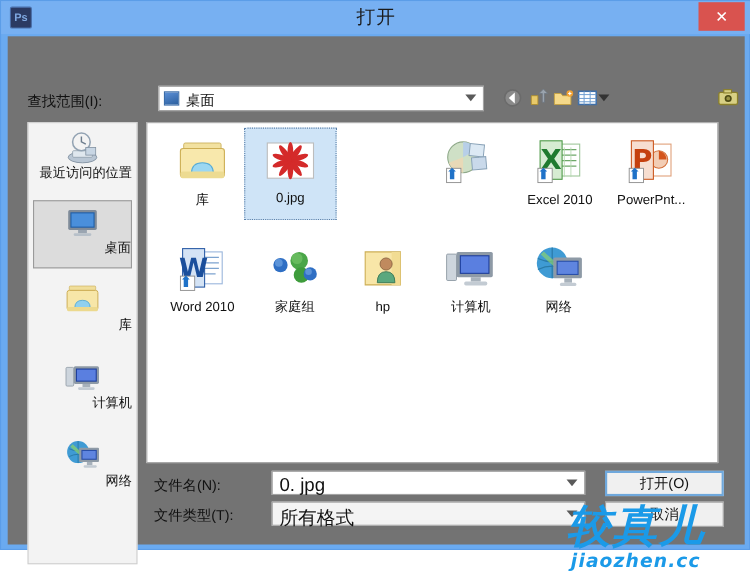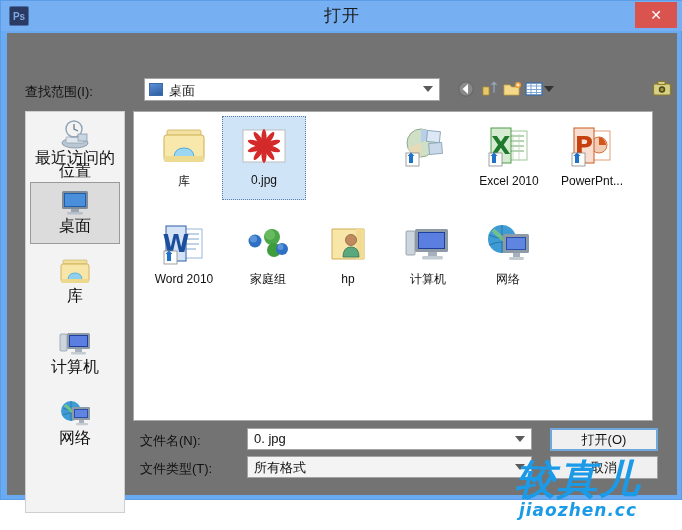--- a/index.html
+++ b/index.html
@@ -157,24 +157,25 @@
   .place.selected {
     background: #dcdcdc;
     border: 1px solid #9a9a9a;
   }
   .place .picon {
     position: relative;
     margin: 3px auto 1px auto;
     width: 34px; height: 32px;
   }
   .place .plabel {
-    font-size: 16px;
+    font-size: 12px;
     color: #111;
     line-height: 13px;
     display: block;
+    text-align: right;
   }
 
   
   .filelist {
     position: absolute;
     left: 126px; top: 78px;
     width: 520px; height: 310px;
     background: #ffffff;
     border: 1px solid #a8a8a8;
     box-sizing: border-box;
@@ -219,21 +220,21 @@
     width: 285px; height: 22px;
     background: #ffffff;
     border: 1px solid #a3a3a3;
     box-sizing: border-box;
   }
   #fld-name { top: 395px; }
   #fld-type { top: 423px; background: #f4f4f4; }
   .fld-combo .txt {
     position: absolute;
     left: 6px; top: 2px;
-    font-size: 13px;
+    font-size: 17px;
     color: #111;
   }
 
   .btn {
     position: absolute;
     left: 543px;
     width: 108px; height: 23px;
     background: #f0f0f0;
     border: 1px solid #a0a0a0;
     font-size: 13px;

